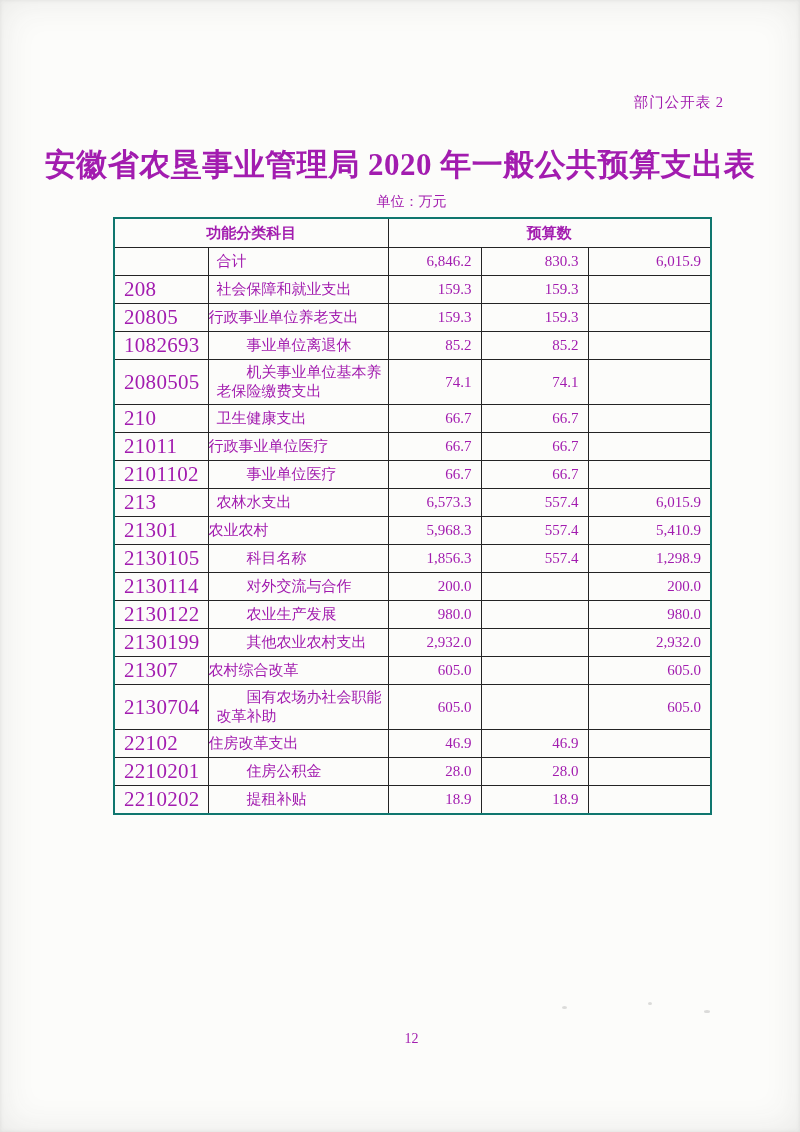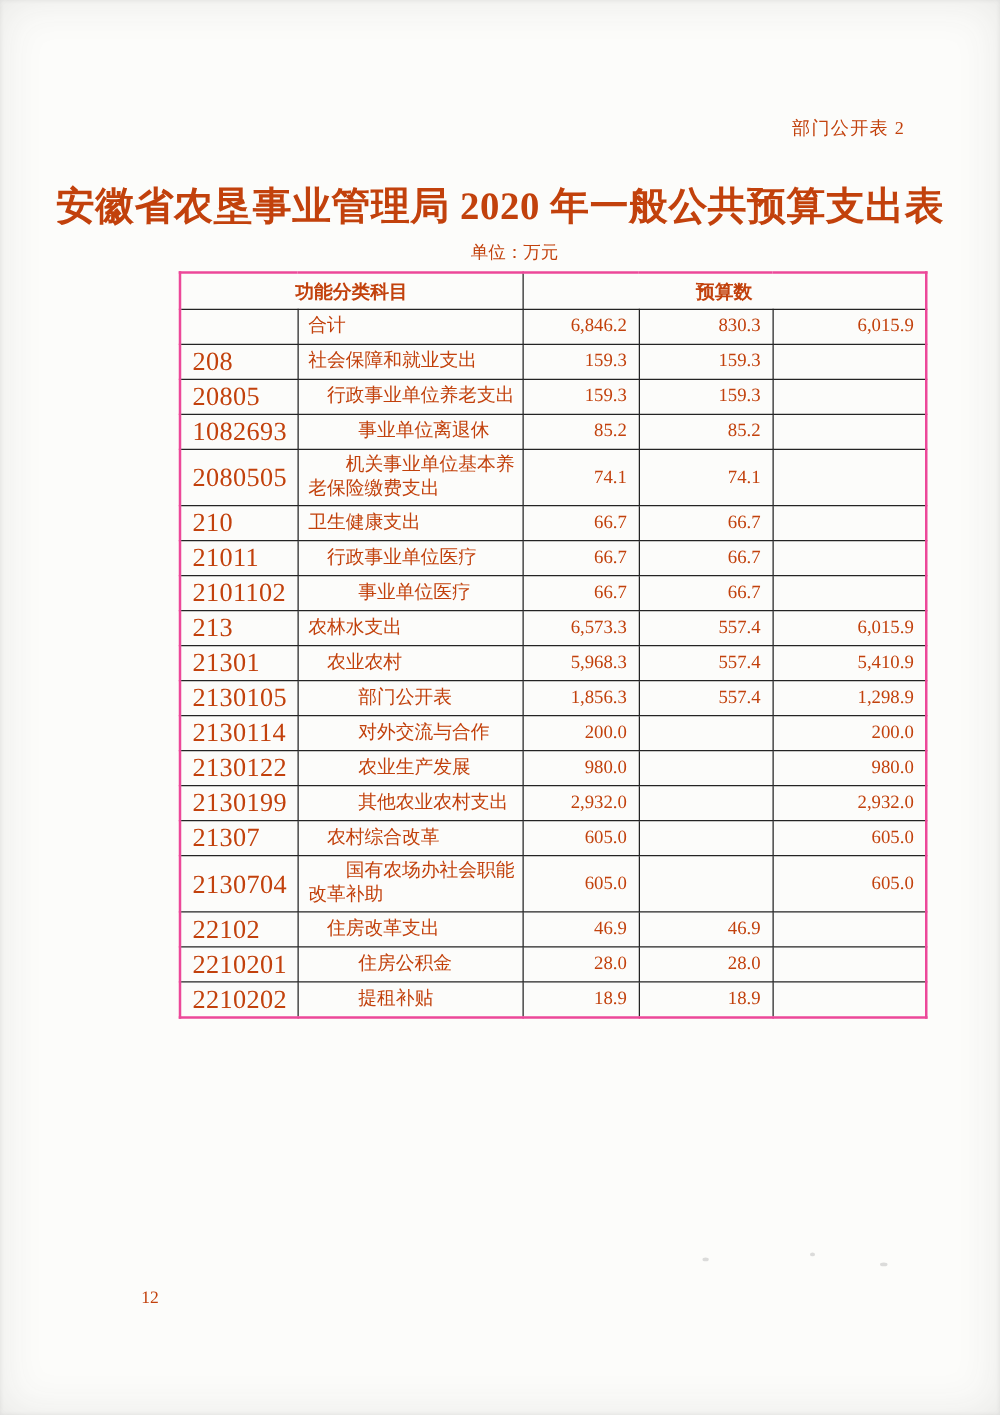--- a/index.html
+++ b/index.html
@@ -2,70 +2,69 @@
 <html><head>
 <meta charset="utf-8">
 <style>
   html,body{margin:0;padding:0;background:#d9d9d6;}
   .page{
     position:relative;
     width:800px;height:1132px;
     margin:0 auto;
     background:#fcfcfa;
     font-family:"Liberation Serif","DejaVu Serif",serif;
-    color:#c2410c;
+    color:#a21caf;
     box-shadow:inset 0 0 36px rgba(60,60,55,0.10), inset 0 0 4px rgba(0,0,0,0.08);
     overflow:hidden;
   }
   .corner-label{
     position:absolute;top:93px;right:76px;
     font-size:14.5px;letter-spacing:1px;
   }
   .doc-title{
     position:absolute;top:144px;left:0;width:100%;
     text-align:center;font-size:31px;font-weight:bold;
     letter-spacing:0.5px;
   }
   .unit-label{
     position:absolute;top:193px;left:113px;width:597px;
     text-align:center;font-size:14px;
   }
   .table-wrap{position:absolute;top:217px;left:113px;width:597px;}
   table{
     border-collapse:collapse;table-layout:fixed;width:597px;
-    border:2px solid #ec4899;
-    margin-left:30px;
+    border:2px solid #0f766e;
   }
   col.c-code{width:94px;}
   col.c-name{width:180px;}
   col.c-total{width:93px;}
   col.c-basic{width:107px;}
   col.c-project{width:123px;}
   th,td{
     border:1px solid #242424;
     font-size:15px;
     overflow:hidden;
     padding:0;
     vertical-align:middle;
   }
   thead th{font-weight:bold;text-align:center;}
   thead tr.group-row th{height:28px;}
   thead tr.cols-row th{height:30px;}
   td{height:27px;}
   td.code{text-align:left;padding-left:9px;font-size:21px;letter-spacing:0.3px;}
   td.name{text-align:left;line-height:19px;}
   tr.ind0 td.name{padding-left:8px;}
-  tr.ind1 td.name{padding-left:23px;}
-  tr.ind2 td.name{padding-left:48px;}
+  tr.ind1 td.name{}
+  tr.ind2 td.name{padding-left:38px;}
   tr.wrap td{height:44px;}
   tr.wrap td.name{padding-left:8px;padding-right:6px;text-indent:30px;}
   td.num{text-align:right;padding-right:9px;}
   .page-number{
     position:absolute;top:1031px;left:113px;width:597px;
-    font-size:14px;
+    text-align:center;font-size:14px;
   }
   .scan-speck{position:absolute;background:rgba(70,70,70,0.18);border-radius:50%;}
   .speck1{left:562px;top:1006px;width:5px;height:3px;}
   .speck2{left:648px;top:1002px;width:4px;height:3px;}
   .speck3{left:704px;top:1010px;width:6px;height:3px;}
 </style>
 </head>
 <body>
 
 <div class="page">
@@ -157,21 +156,21 @@
     </tr>
           <tr class="ind1">
       <td class="code">21301</td>
       <td class="name">农业农村</td>
       <td class="num">5,968.3</td>
       <td class="num">557.4</td>
       <td class="num">5,410.9</td>
     </tr>
           <tr class="ind2">
       <td class="code">2130105</td>
-      <td class="name">部门公开表</td>
+      <td class="name">科目名称</td>
       <td class="num">1,856.3</td>
       <td class="num">557.4</td>
       <td class="num">1,298.9</td>
     </tr>
           <tr class="ind2">
       <td class="code">2130114</td>
       <td class="name">对外交流与合作</td>
       <td class="num">200.0</td>
       <td class="num"></td>
       <td class="num">200.0</td>

